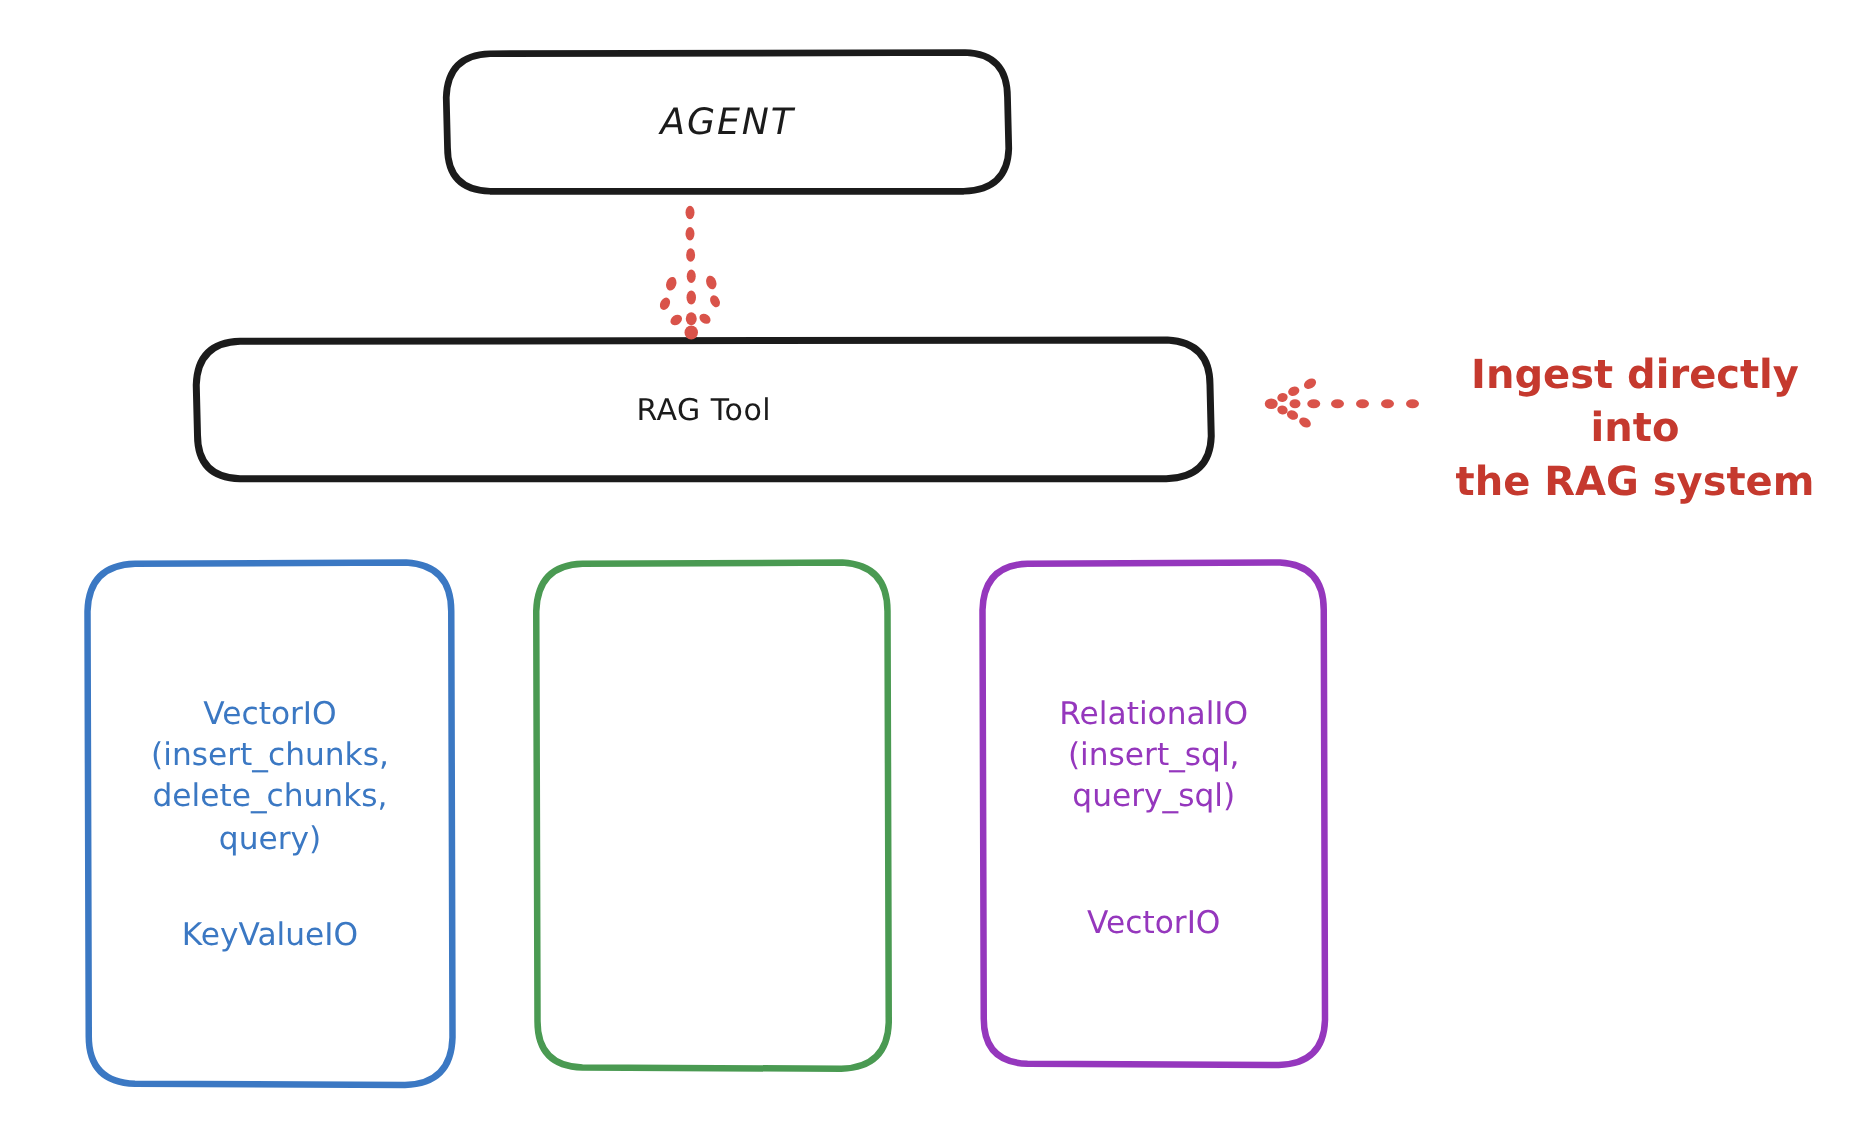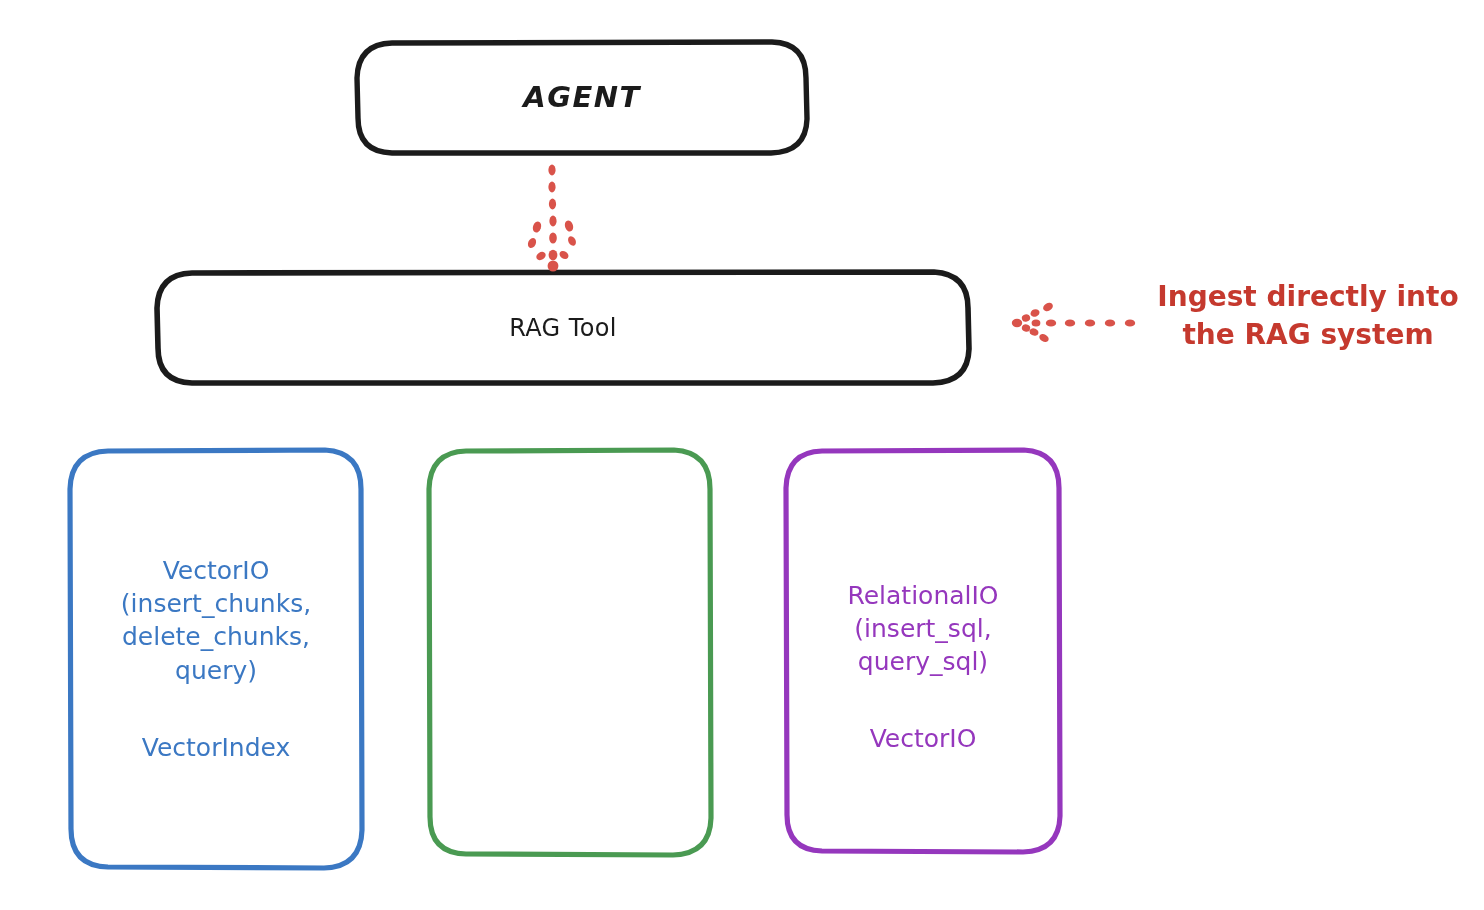--- a/index.html
+++ b/index.html
@@ -39,21 +39,21 @@
   
   #agent-node {
     left: 357px;
     top: 42px;
     width: 450px;
     height: 112px;
   }
   #agent-node .node-label {
     font-family: "DejaVu Sans", sans-serif;
     font-style: italic;
-    font-weight: 700;
+    font-weight: 400;
     font-size: 29px;
     letter-spacing: 1.5px;
     color: #1b1b1b;
   }
 
   
   #ragtool-node {
     left: 157px;
     top: 272px;
     width: 812px;
@@ -97,36 +97,37 @@
     left: 429px;
     top: 450px;
     width: 282px;
     height: 405px;
   }
   #keyvalue-node .api-api,
   #keyvalue-node .api-index { color: #4a9a52; }
 
   #relational-node {
     left: 786px;
-    top: 466px;
+    top: 453px;
     width: 274px;
     height: 402px;
+    gap: 12px;
   }
   #relational-node .api-api,
   #relational-node .api-index { color: #9537bd; }
 
   
   #ingest-note {
     position: absolute;
     left: 1148px;
     top: 278px;
     width: 320px;
     color: #c5392e;
     font-family: "DejaVu Sans", sans-serif;
-    font-size: 28px;
+    font-size: 32px;
     font-weight: 700;
     line-height: 1.35;
     text-align: center;
     white-space: pre-line;
     user-select: none;
   }
 </style>
 </head>
 <body>
 
@@ -184,21 +185,21 @@
 <div class="node" id="ragtool-node">
   <div class="node-label">RAG Tool</div>
 </div>
 
 <div class="node api-node" id="vector-node">
   <div class="api-api">VectorIO
 (insert_chunks,
 delete_chunks,
 query)</div>
   <div class="api-gap"></div>
-  <div class="api-index">VectorIndex</div>
+  <div class="api-index">KeyValueIO</div>
 </div>
 
 <div class="node api-node" id="keyvalue-node">
   <div class="api-gap"></div>
 </div>
 
 <div class="node api-node" id="relational-node">
   <div class="api-api">RelationalIO
 (insert_sql,
 query_sql)</div>

